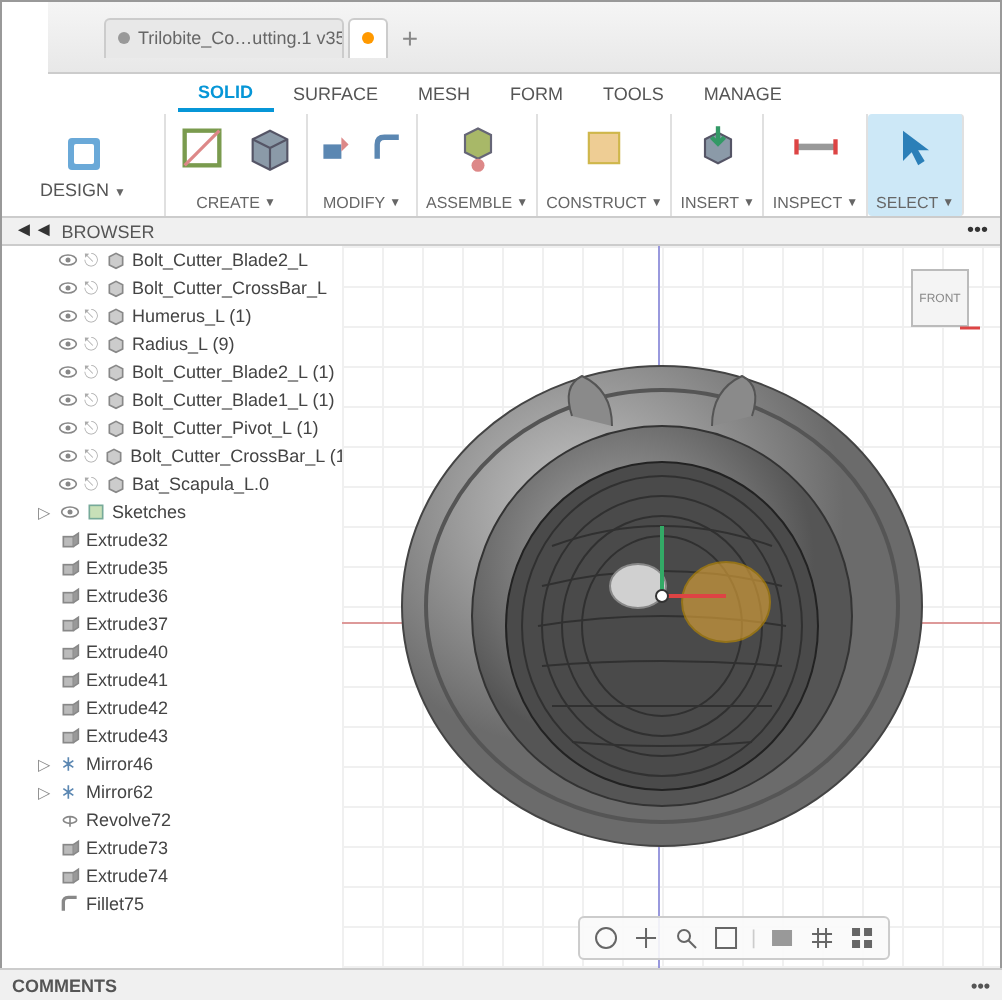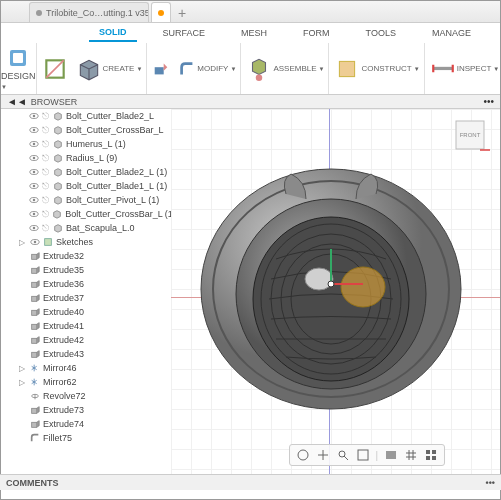--- a/index.html
+++ b/index.html
@@ -1,29 +1,29 @@
 <!DOCTYPE html>
 <html><head>
 <meta charset="utf-8">
 <style>
   * { box-sizing: border-box; margin: 0; padding: 0; font-family: "Segoe UI", Arial, sans-serif; }
   body { width: 501px; height: 500px; background: #fff; overflow: hidden; font-size: 10px; color: #333; border:1px solid #999;}
-  .tabbar { height: 22px; background: linear-gradient(#f5f5f5,#e8e8e8); display: flex; align-items: flex-end; padding-left: 28px; border-bottom:1px solid #ccc;}
+  .tabbar { height: 36px; background: linear-gradient(#f5f5f5,#e8e8e8); display: flex; align-items: center; padding-left: 28px; border-bottom:1px solid #ccc;margin-left:23px;}
   .apptab { height: 20px; padding: 0 6px; display: flex; align-items: center; gap:4px; background:#e8e8e8; border:1px solid #ccc; border-bottom:none; border-radius:3px 3px 0 0; margin-right:2px; font-size:9px; color:#666; max-width:120px; overflow:hidden; white-space:nowrap;}
   .apptab.active { background:#fff; color:#333;}
   .apptab .dot{width:6px;height:6px;border-radius:50%;background:#999;flex-shrink:0;}
   .apptab.active .dot{background:#f90;}
   .plus{width:18px;height:18px;display:flex;align-items:center;justify-content:center;color:#888;font-size:14px;}
-  .ribbon-tabs{height:20px;display:flex;align-items:center;padding-left:88px;gap:16px;background:#fff;}
+  .ribbon-tabs{height:20px;display:flex;align-items:center;padding-left:88px;gap:0;background:#fff;}
   .rtab{padding:3px 10px;font-size:9px;color:#555;}
   .rtab.active{color:#0696d7;border-bottom:2px solid #0696d7;font-weight:600;}
   .ribbon{height:52px;background:#fff;border-bottom:1px solid #ccc;display:flex;align-items:stretch;}
   .design-btn{width:82px;display:flex;flex-direction:column;align-items:center;justify-content:center;gap:2px;border-right:1px solid #e0e0e0;}
   .design-btn .lbl{font-size:9px;color:#555;}
-  .rgroup{display:flex;align-items:center;justify-content:space-between;padding:2px 4px;border-right:1px solid #e0e0e0;flex:0 0 auto;}
+  .rgroup{display:flex;flex-direction:column;align-items:center;justify-content:space-between;padding:2px 4px;border-right:1px solid #e0e0e0;flex:0 0 auto;}
   .rgroup .icons{display:flex;gap:6px;align-items:center;height:30px;}
   .rgroup .glabel{font-size:8px;color:#666;display:flex;align-items:center;gap:2px;}
   .tri{font-size:6px;color:#666;}
   .ico{width:20px;height:20px;display:flex;align-items:center;justify-content:center;}
   .ico svg{width:18px;height:18px;}
   .bigico{width:28px;height:28px;}
   .bigico svg{width:26px;height:26px;}
   .toolbar-thin{height:14px;background:#f0f0f0;border-bottom:1px solid #ccc;display:flex;align-items:center;padding:0 6px;gap:4px;}
   .toolbar-thin .lbl{font-size:9px;font-weight:400;color:#555;}
   .main{display:flex;height:375px;position:relative;}
@@ -32,21 +32,21 @@
   .ind1{padding-left:28px;} .ind2{padding-left:18px;}
   .eye{width:10px;height:10px;flex-shrink:0;}
   .bodyico{width:10px;height:10px;flex-shrink:0;}
   .chev{width:8px;font-size:8px;color:#888;flex-shrink:0;}
   .canvas{flex:1;position:relative;background:#fff;overflow:hidden;}
   .grid{position:absolute;inset:0;background-image:linear-gradient(#f0f0f0 1px,transparent 1px),linear-gradient(90deg,#f0f0f0 1px,transparent 1px);background-size:20px 20px;}
   .axis-x{position:absolute;left:0;right:0;top:50%;height:1px;background:#d99;}
   .axis-y{position:absolute;top:0;bottom:0;left:48%;width:1px;background:#99d;}
   .model{position:absolute;left:20px;top:30px;width:280px;height:280px;}
   .viewcube{position:absolute;top:6px;right:10px;width:40px;height:40px;}
-  .comments{position:absolute;bottom:10px;left:0;right:0;height:16px;background:#f0f0f0;border-top:1px solid #ccc;display:flex;align-items:center;padding:0 6px;font-size:9px;font-weight:600;color:#555;}
+  .comments{position:absolute;bottom:0;left:0;right:0;height:16px;background:#f0f0f0;border-top:1px solid #ccc;display:flex;align-items:center;padding:0 6px;font-size:9px;font-weight:600;color:#555;}
   .navbar{position:absolute;bottom:18px;left:50%;transform:translateX(-30%);height:22px;background:rgba(250,250,250,.9);border:1px solid #ccc;border-radius:3px;display:flex;align-items:center;gap:6px;padding:0 6px;}
   .navbar .nico{width:14px;height:14px;}
   .sel-highlight{background:#cde8f7;border-radius:2px;}
 </style>
 </head>
 <body>
 
 <div class="tabbar">
   <div class="apptab">
     <span class="dot"></span>
@@ -140,41 +140,41 @@
       </div>
     <span class="glabel">
         <span>CONSTRUCT</span>
         <span class="tri">▼</span>
       </span>
   </div>
   <div class="rgroup">
     <div class="icons">
         <span class="ico bigico">
           <svg viewBox="0 0 24 24">
+            <path d="M6 8 L12 5 L18 8 L18 16 L12 19 L6 16Z" fill="#8b9aa8" stroke="#556"></path>
+            <path d="M12 2 L12 10 M9 7 L12 10 L15 7" stroke="#396" stroke-width="2" fill="none"></path>
+          </svg>
+        </span>
+      </div>
+    <span class="glabel">
+        <span>INSERT</span>
+        <span class="tri">▼</span>
+      </span>
+  </div>
+  <div class="rgroup">
+    <div class="icons">
+        <span class="ico bigico">
+          <svg viewBox="0 0 24 24">
             <rect x="3" y="10" width="18" height="3" fill="#999"></rect>
             <path d="M3 8 L3 15 M21 8 L21 15" stroke="#d44" stroke-width="2"></path>
           </svg>
         </span>
       </div>
     <span class="glabel">
         <span>INSPECT</span>
-        <span class="tri">▼</span>
-      </span>
-  </div>
-  <div class="rgroup">
-    <div class="icons">
-        <span class="ico bigico">
-          <svg viewBox="0 0 24 24">
-            <path d="M6 8 L12 5 L18 8 L18 16 L12 19 L6 16Z" fill="#8b9aa8" stroke="#556"></path>
-            <path d="M12 2 L12 10 M9 7 L12 10 L15 7" stroke="#396" stroke-width="2" fill="none"></path>
-          </svg>
-        </span>
-      </div>
-    <span class="glabel">
-        <span>INSERT</span>
         <span class="tri">▼</span>
       </span>
   </div>
   <div class="rgroup sel-highlight">
     <div class="icons">
         <span class="ico bigico">
           <svg viewBox="0 0 24 24">
             <path d="M6 4 L6 18 L10 14 L13 20 L16 18 L13 13 L18 13 Z" fill="#2b7fb8"></path>
           </svg>
         </span>

